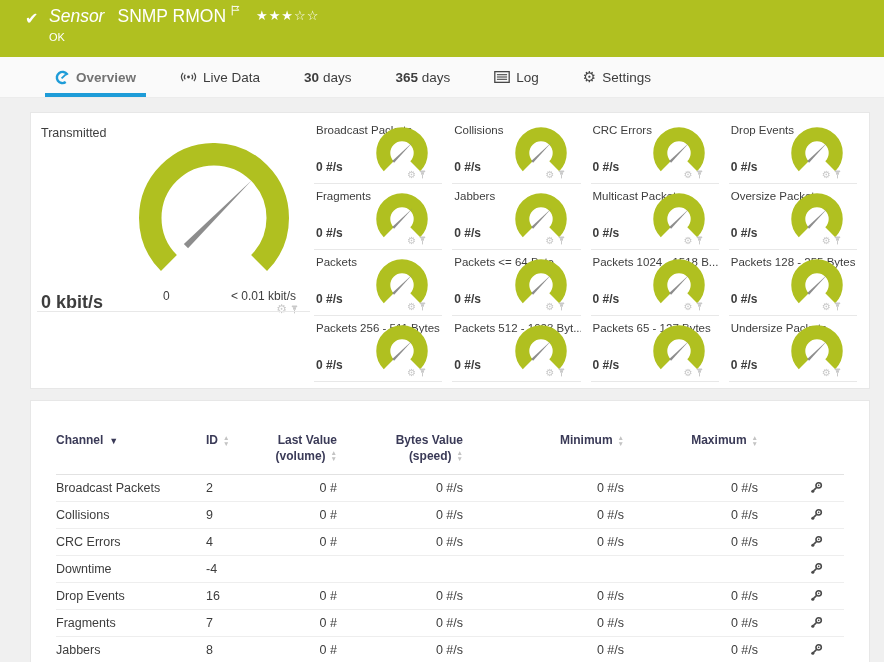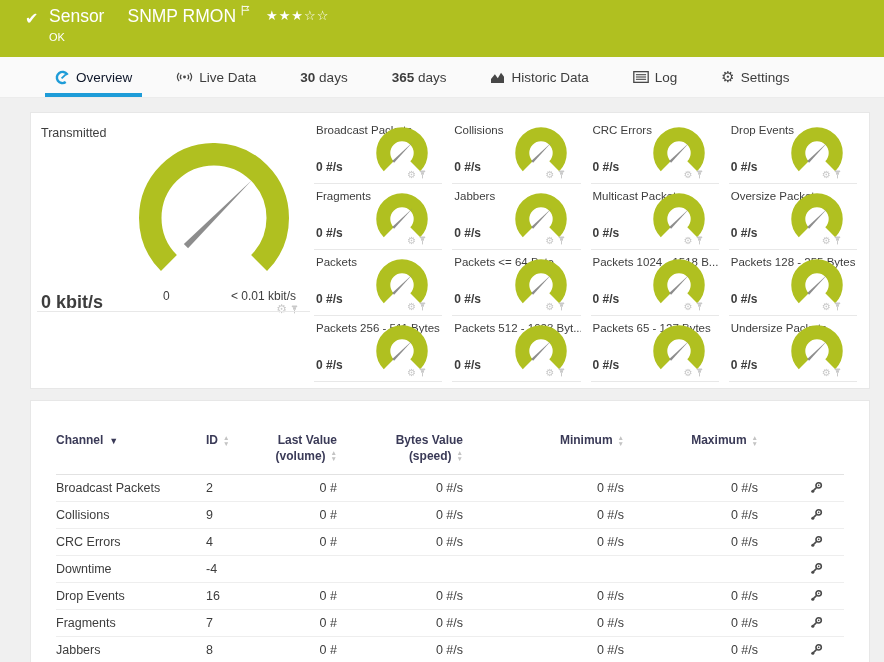--- a/index.html
+++ b/index.html
@@ -7,30 +7,30 @@
   body {
     width:884px; height:662px; overflow:hidden;
     background:#f0f0f0;
     font-family:"Liberation Sans","DejaVu Sans",sans-serif;
     color:#3d3d3d;
   }
   
   .topbar { height:57px; background:#b0c020; position:relative; color:#fff; }
   .topbar .check { position:absolute; left:25px; top:9px; font-size:16px; font-weight:bold; }
   .title-line { position:absolute; left:49px; top:6px; font-size:17.5px; white-space:nowrap; }
-  .t-prefix { margin-right:23px; }
+  .t-prefix { font-style:italic; margin-right:13px; }
   .flag-wrap { display:inline-block; margin-left:5px; position:relative; top:-6px; }
   .stars { margin-left:16px; font-size:13px; letter-spacing:1px; position:relative; top:-2px; }
   .status { position:absolute; left:49px; top:31px; font-size:11px; font-weight:normal; }
   
   .tabbar { height:41px; background:#fafafa; display:flex; align-items:stretch;
             padding-left:45px; gap:24px; border-bottom:1px solid #ececec; }
   .tab { display:flex; align-items:center; gap:6px; padding:4px 10px 0 10px;
          font-size:13.5px; color:#3d3d3d; cursor:pointer; border-bottom:4px solid transparent; }
-  .tab.active { border-bottom-color:#1e9cd8; font-weight:normal; color:#0f172a; }
+  .tab.active { border-bottom-color:#1e9cd8; font-weight:bold; color:#737373; }
   .tab.active .tab-icon { color:#1e9cd8; }
   .tab-icon { color:#474747; display:inline-flex; align-items:center; }
   .tab-num { font-weight:bold; }
   .gear-glyph { font-family:"DejaVu Sans",sans-serif; }
   .tab .gear-glyph { font-size:15px; line-height:1; }
   
   .panel { background:#fff; margin-left:30px; width:840px; border:1px solid #e7e7e7; }
   #panel-gauges { margin-top:14px; height:277px; display:flex; }
   #panel-table  { margin-top:11px; height:263px; overflow:hidden; }
   
@@ -113,28 +113,20 @@
       <span class="tab-label">Live Data</span>
     </div>
     <div class="tab">
       <span><span class="tab-num">30</span> <span class="tab-unit">days</span></span>
     </div>
     <div class="tab">
       <span><span class="tab-num">365</span> <span class="tab-unit">days</span></span>
     </div>
     <div class="tab">
       <span class="tab-icon">
-        <svg viewBox="0 0 16 14" width="15" height="13">
-          <path d="M1 13 V8.5 L5.2 3.5 L8.3 7.8 L11.8 1.8 L15 6.2 V13 Z" fill="currentColor"></path>
-        </svg>
-      </span>
-      <span class="tab-label">Historic Data</span>
-    </div>
-    <div class="tab">
-      <span class="tab-icon">
         <svg viewBox="0 0 17 13" width="16" height="12" fill="none" stroke="currentColor">
           <rect x="0.7" y="0.7" width="15.6" height="11.6" stroke-width="1.4"></rect>
           <line x1="3" y1="4" x2="14" y2="4" stroke-width="1.2"></line>
           <line x1="3" y1="6.5" x2="14" y2="6.5" stroke-width="1.2"></line>
           <line x1="3" y1="9" x2="14" y2="9" stroke-width="1.2"></line>
         </svg>
       </span>
       <span class="tab-label">Log</span>
     </div>
     <div class="tab">

